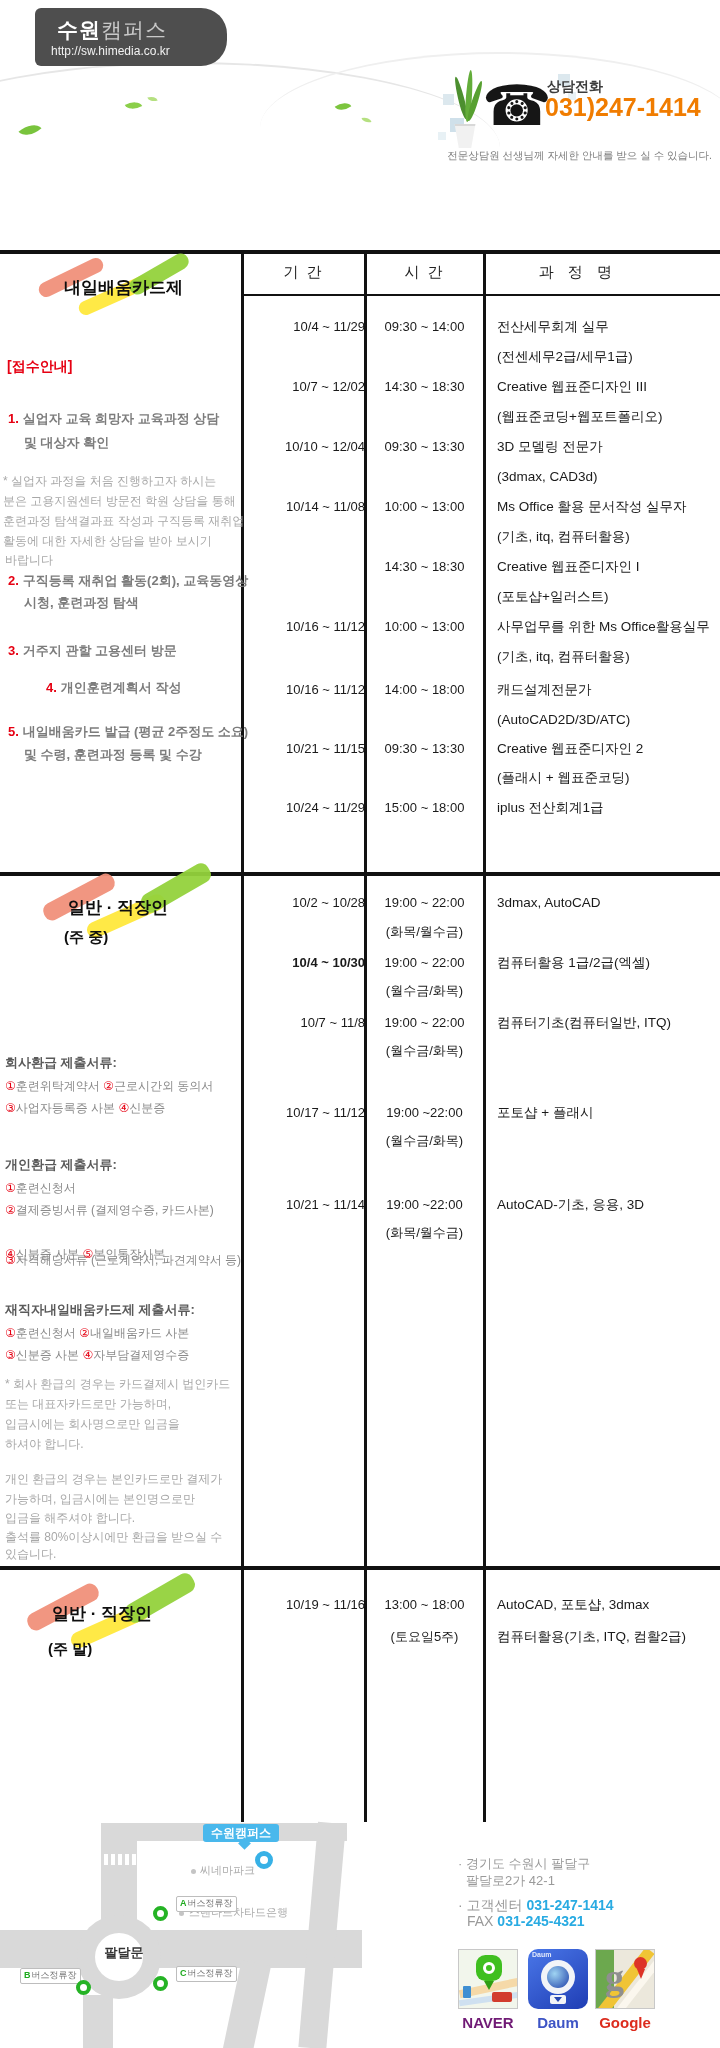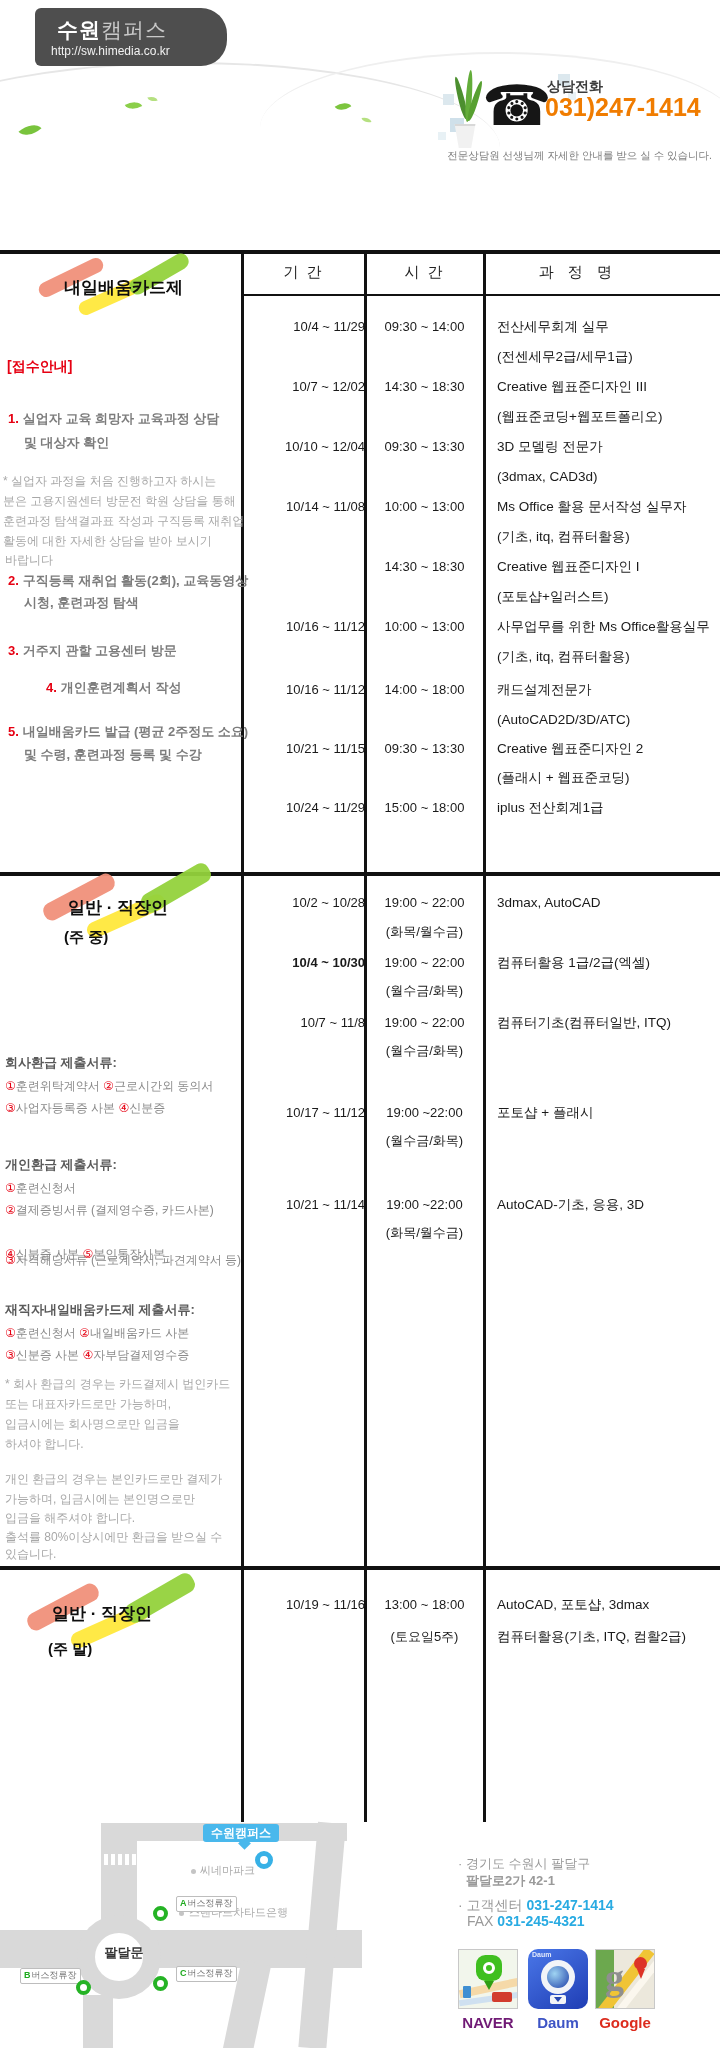--- a/index.html
+++ b/index.html
@@ -160,21 +160,21 @@
   <div class="gate" style="left:94px;top:1944px;width:60px;text-align:center;">팔달문</div>
   <div class="tooltip">수원캠퍼스</div>
   <div class="tooltip-tail"></div>
   <div class="ringmarker"></div>
   <div class="mapdot" style="left:191px;top:1869px;"></div>
   <div class="maptext" style="left:200px;top:1863px;">씨네마파크</div>
   <div class="mapdot" style="left:179px;top:1911px;"></div>
   <div class="maptext" style="left:189px;top:1905px;">스탠다드차타드은행</div>
 
   <div class="addr" style="left:458px;top:1855px;">· 경기도 수원시 팔달구</div>
-  <div class="addr" style="left:466px;top:1872px;font-weight:bold;">팔달로2가 42-1</div>
+  <div class="addr" style="left:466px;top:1872px;">팔달로2가 42-1</div>
   <div class="addr" style="left:458px;top:1897px;font-size:14px;">
     <span>· 고객센터 </span><span class="cyan">031-247-1414</span>
   </div>
   <div class="addr" style="left:467px;top:1913px;font-size:14px;">
     <span>FAX </span><span class="cyan">031-245-4321</span>
   </div>
 
 <div class="cell date" style="top: 318px;">10/4 ~ 11/29</div>
     <div class="cell time" style="top: 318px;">09:30 ~ 14:00</div>
     <div class="cell course" style="top: 318px;">전산세무회계 실무</div>

